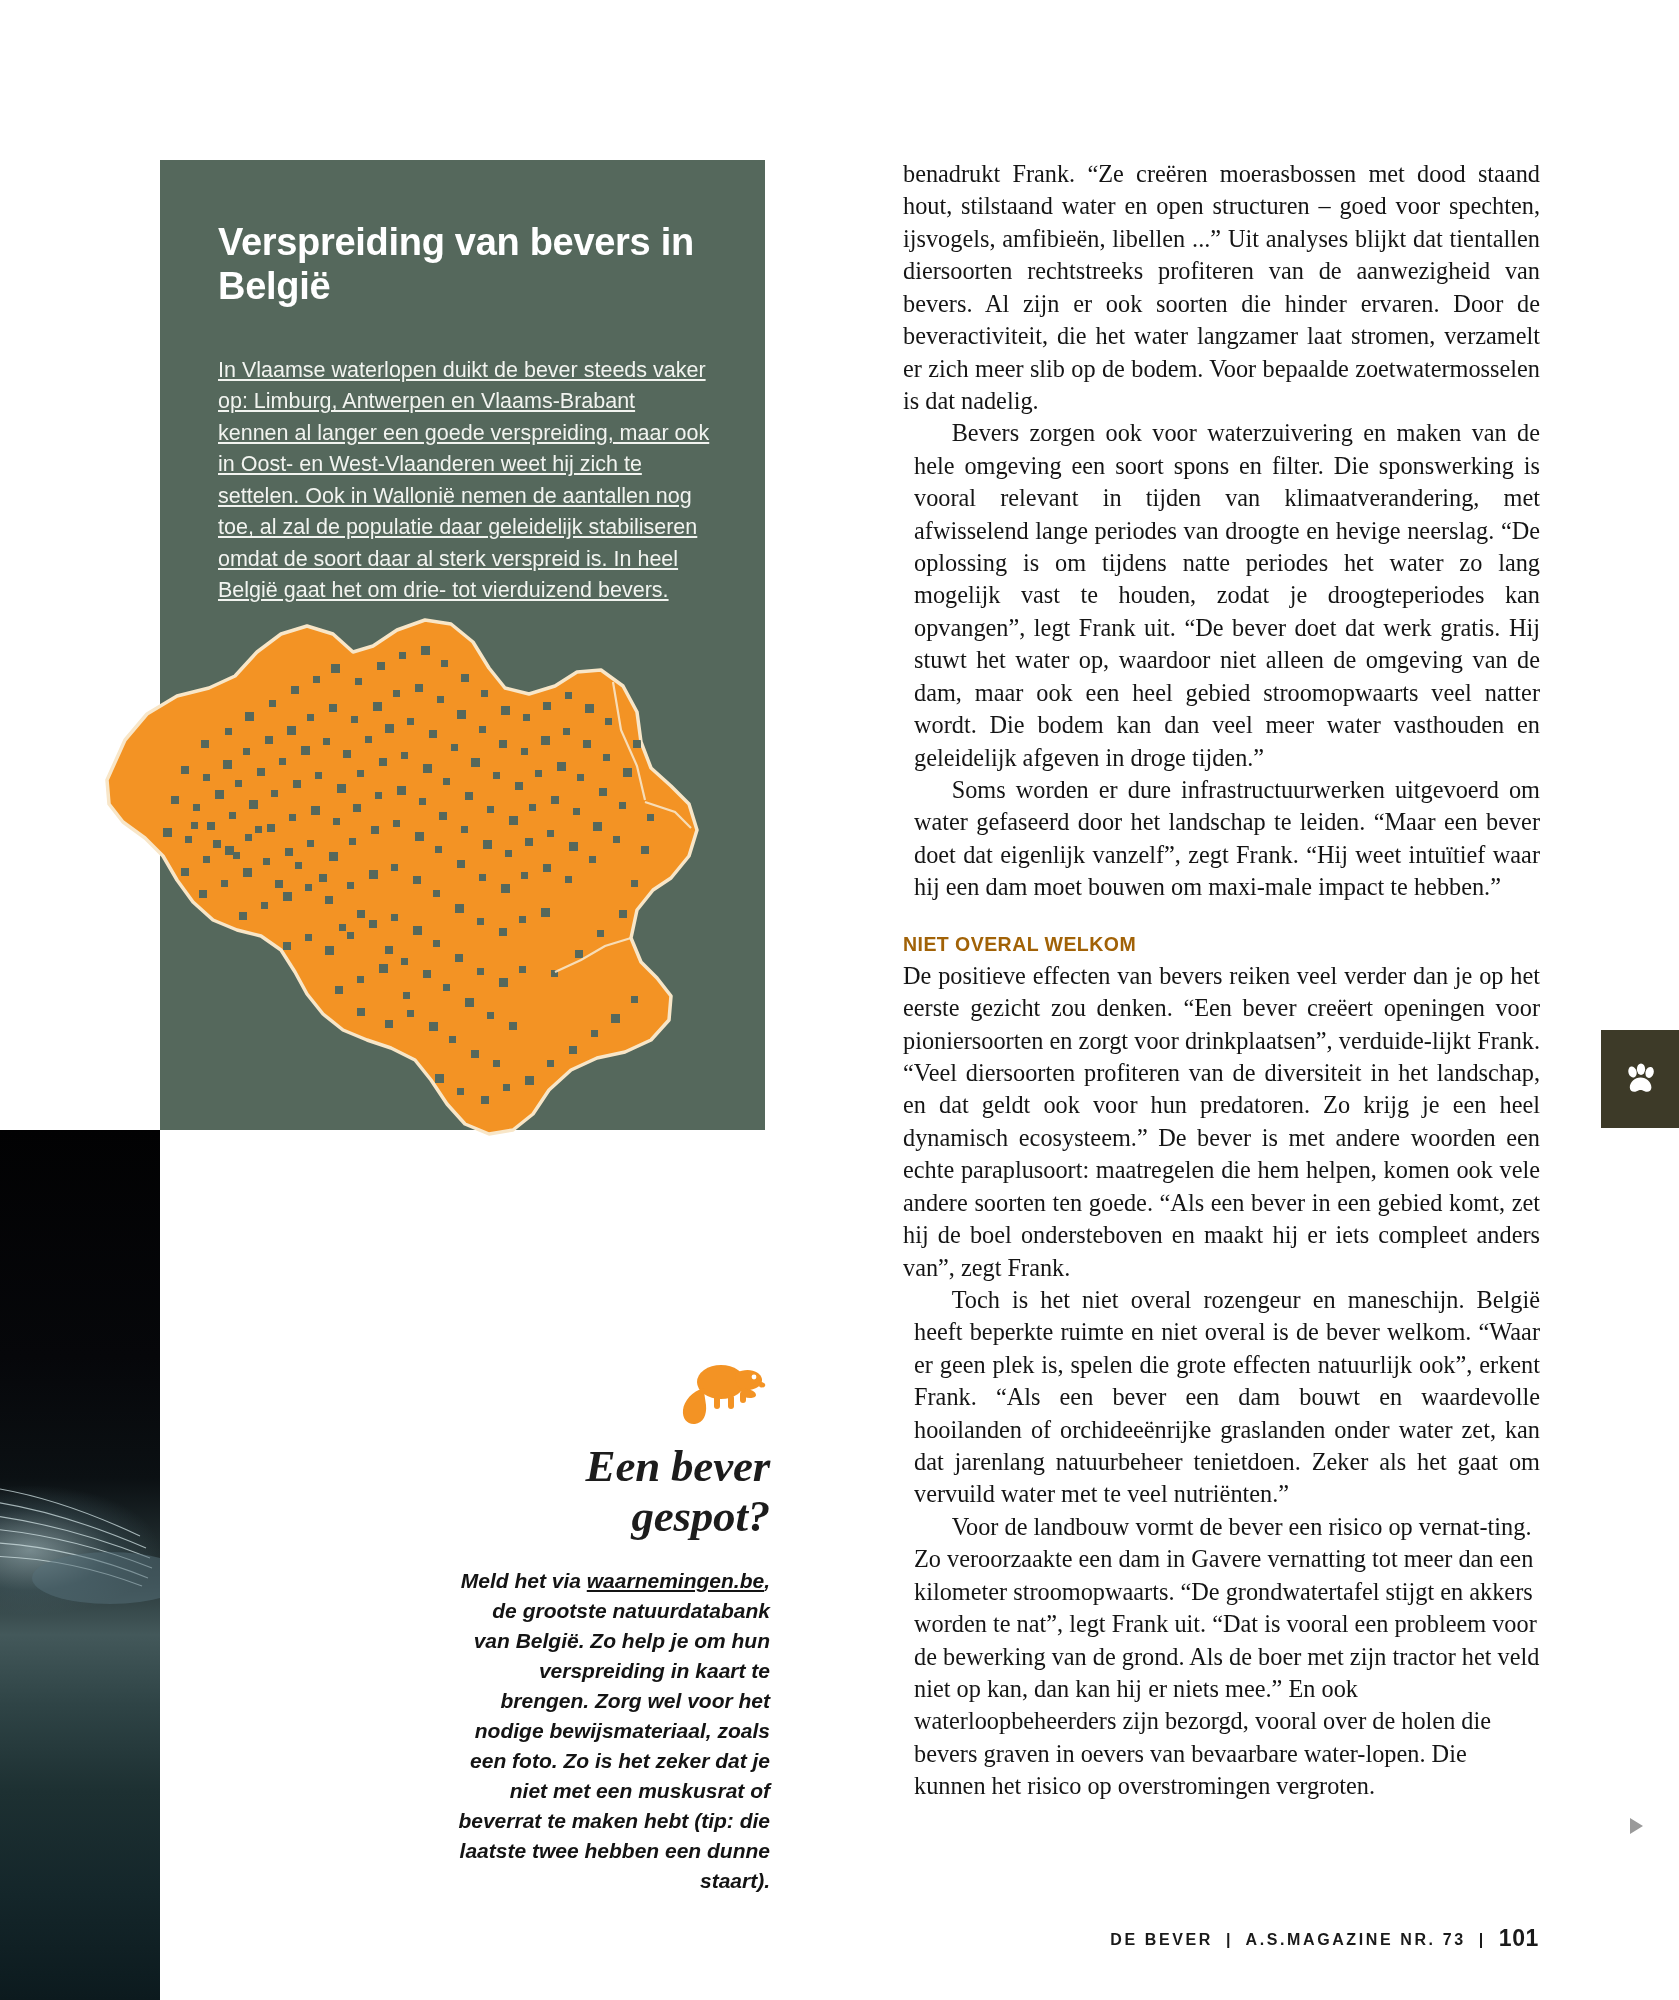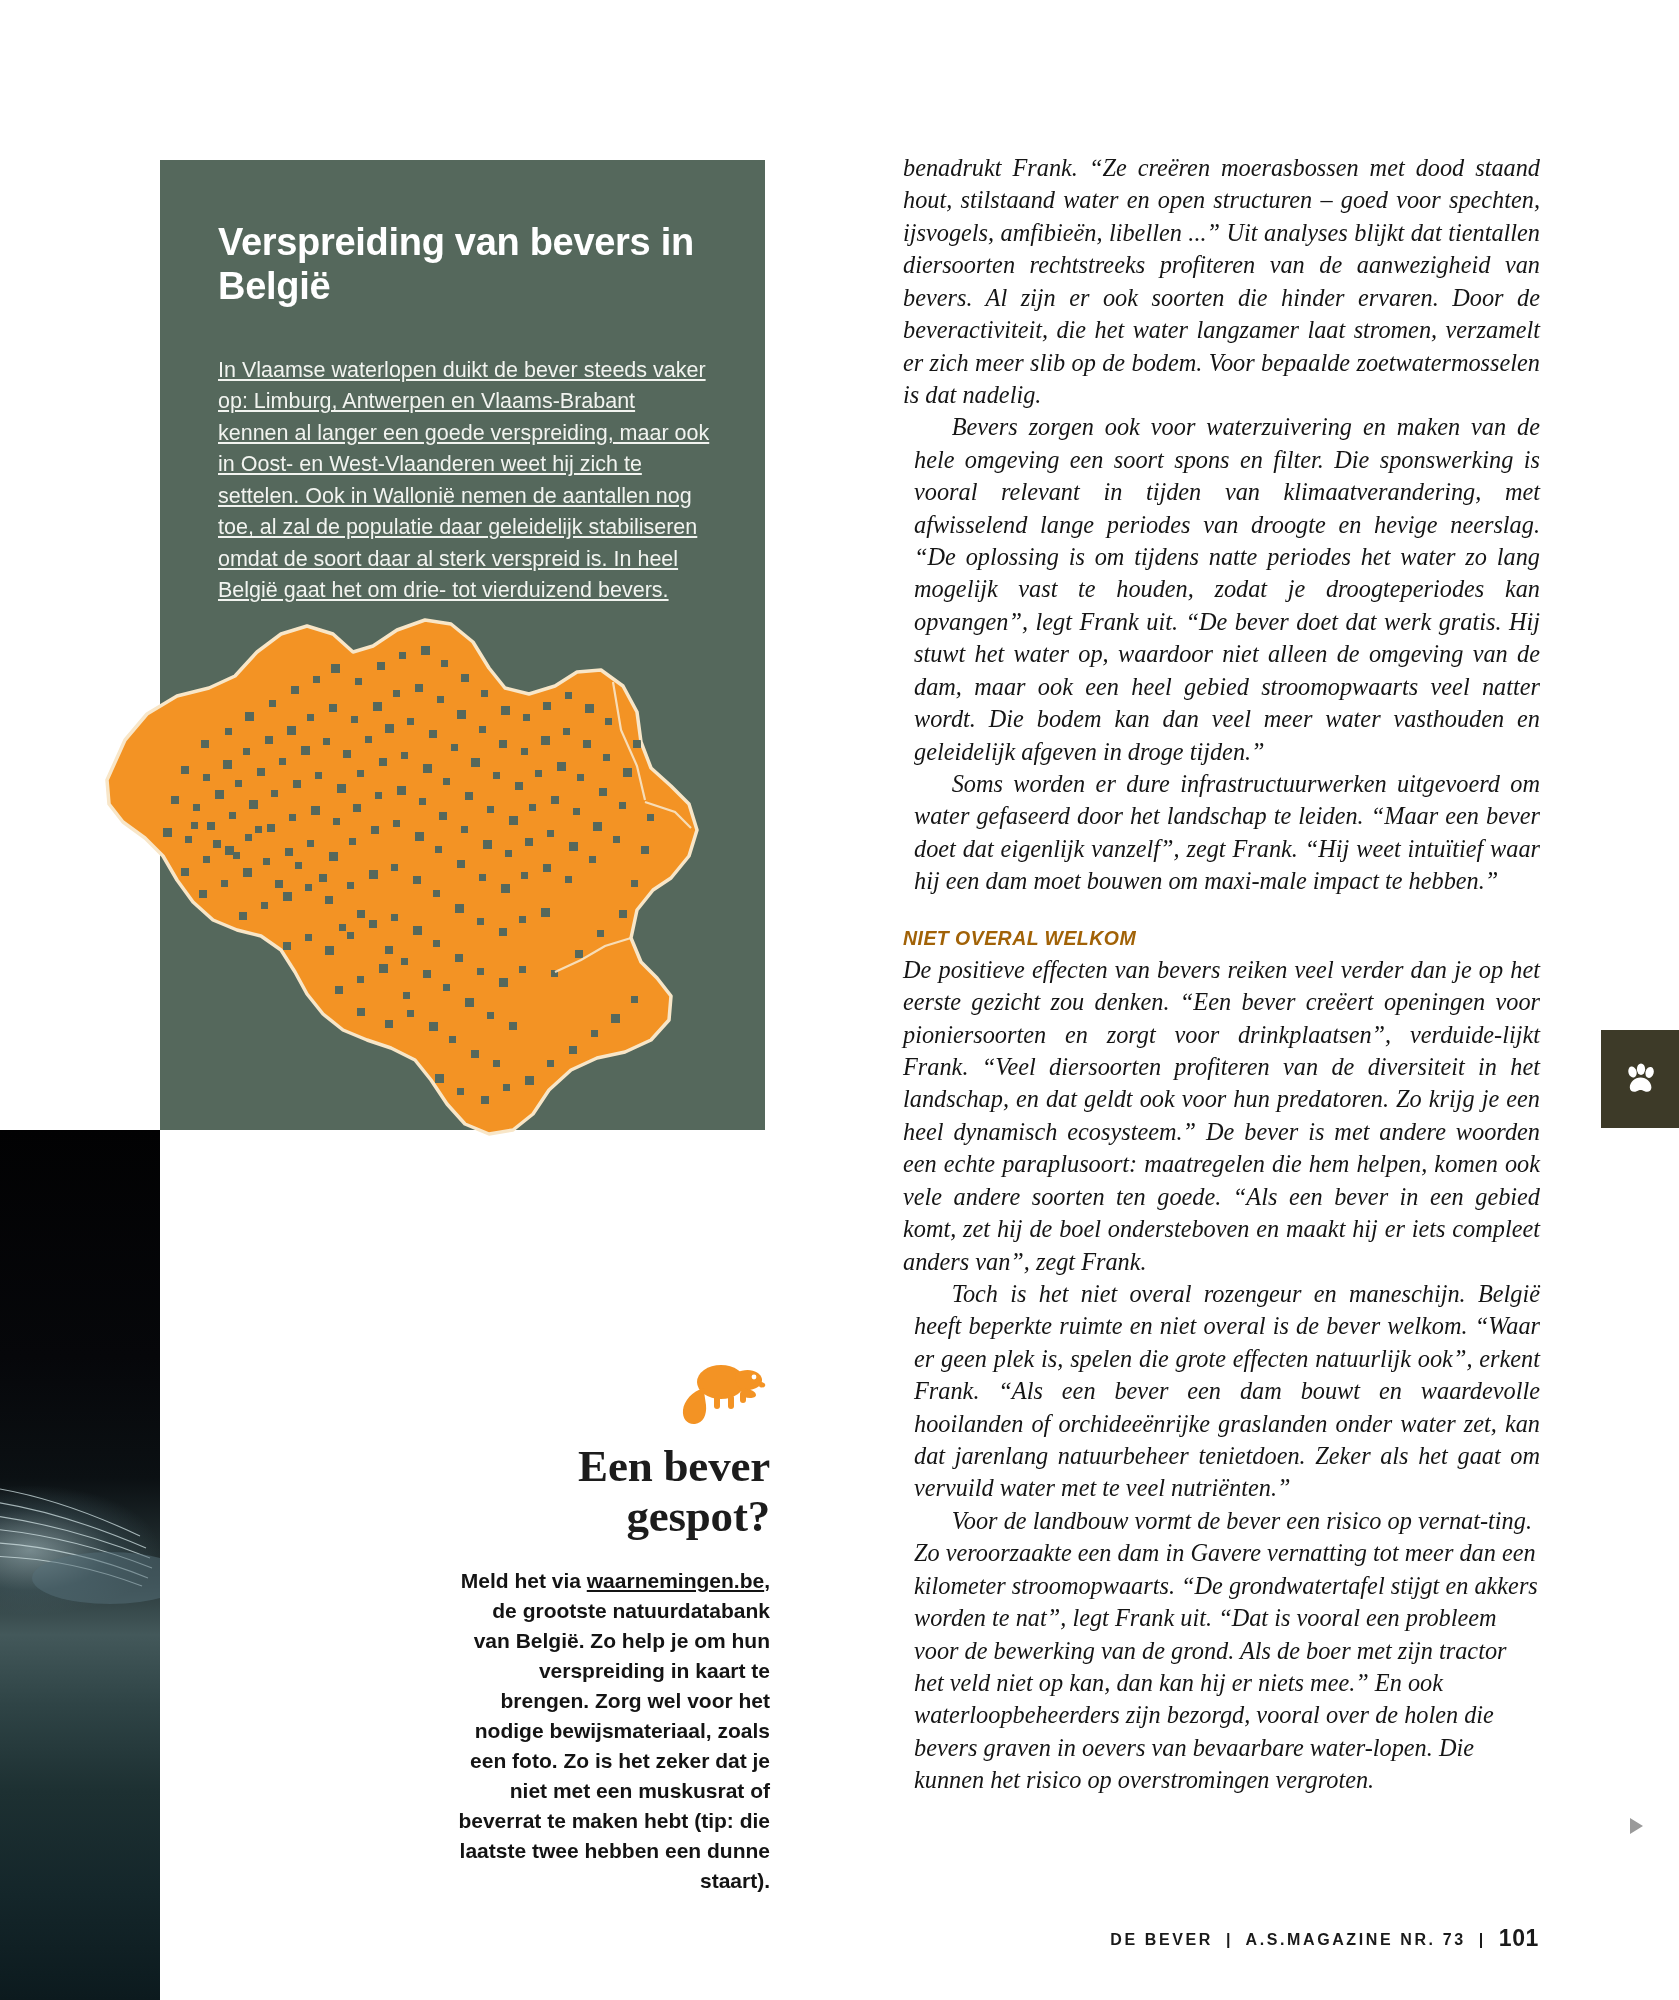--- a/index.html
+++ b/index.html
@@ -89,20 +89,21 @@
   }
   .map-wrap svg { display: block; overflow: visible; }
 
   
   .spotted {
     position: absolute;
     left: 430px;
     top: 1355px;
     width: 340px;
     text-align: right;
+    font-style: italic;
   }
   .beaver-icon {
     display: block;
     margin-left: auto;
     margin-right: 4px;
     width: 92px;
     height: 76px;
   }
   .spotted-title {
     margin-top: 10px;
@@ -124,30 +125,29 @@
   .spotted-body a {
     color: #141414;
     text-decoration: underline;
     text-underline-offset: 2px;
   }
 
   
   .col-right {
     position: absolute;
     left: 903px;
-    top: 152px;
+    top: 158px;
     width: 637px;
     font-family: "Liberation Serif", serif;
     font-size: 24.3px;
     line-height: 1.335;
     color: #151515;
     text-align: justify;
     text-justify: inter-word;
     hyphens: manual;
-    font-style: italic;
   }
   .col-right p {
     margin: 0;
   }
   .col-right p.indent {
     text-indent: 1.55em;
     margin-left: 11px;
   }
   .col-right p:last-child {
     text-align: left;

